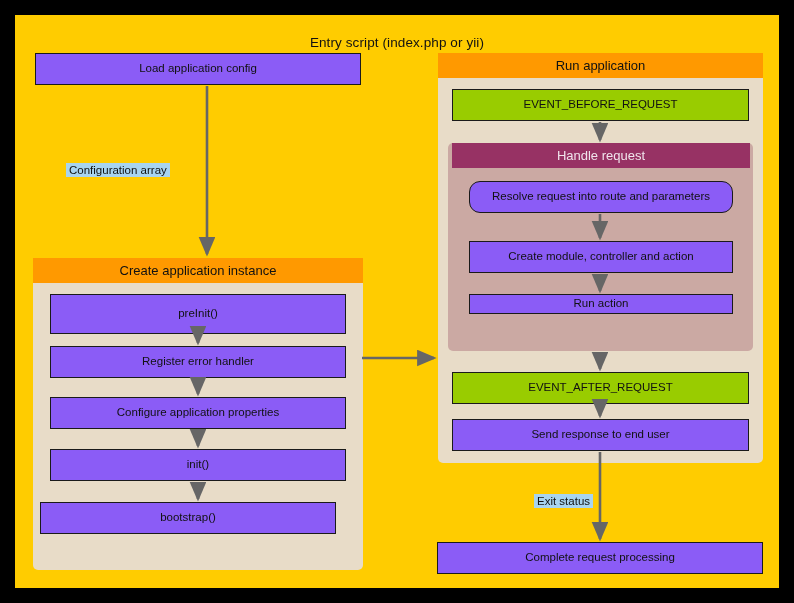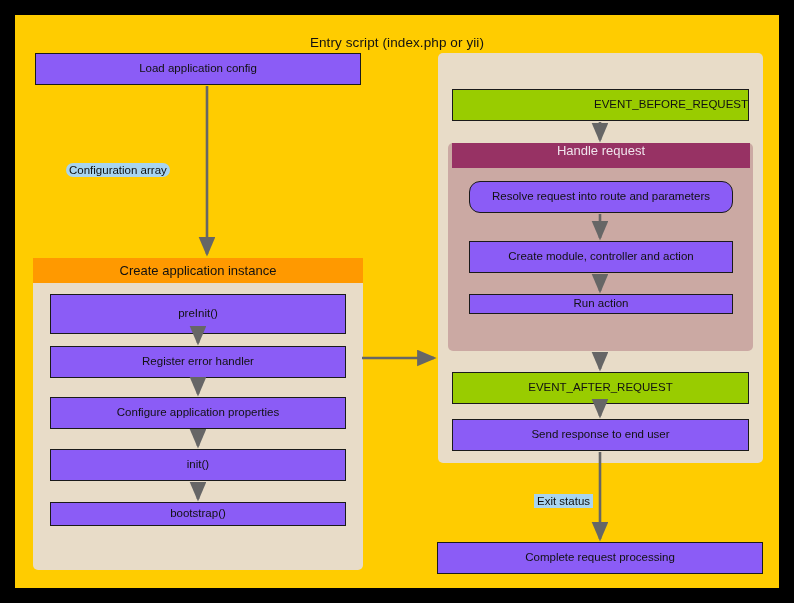--- a/index.html
+++ b/index.html
@@ -82,21 +82,21 @@
   .subgroup {
     position: absolute;
     background: #CBA9A3;
     border-radius: 5px;
     box-sizing: border-box;
   }
   .subgroup-header {
     position: absolute;
     background: #973264;
     display: flex;
-    align-items: flex-start;
+    align-items: center;
     justify-content: center;
     font-size: 13px;
     color: #F0E4EC;
     box-sizing: border-box;
   }
 
   
   .edge-label {
     position: absolute;
     background: #A8D4F0;
@@ -122,46 +122,49 @@
 <div id="canvas">
 
   <div class="entry-panel">
     <div class="entry-title">Entry script (index.php or yii)</div>
   </div>
 
   <div class="box" style="left:35px; top:53px; width:326px; height:32px;">
     <span>Load application config</span>
   </div>
 
-  <div class="edge-label" style="left:66px; top:163px;border-radius:7px;">Configuration array</div>
+  <div class="edge-label" style="left:66px; top:163px;">Configuration array</div>
 
   <div class="group" style="left:33px; top:258px; width:330px; height:312px;"></div>
   <div class="group-header" style="left:33px; top:258px; width:330px; height:25px;">
     <span>Create application instance</span>
   </div>
 
   <div class="box" style="left:50px; top:294px; width:296px; height:40px;">
     <span>preInit()</span>
   </div>
   <div class="box" style="left:50px; top:346px; width:296px; height:32px;">
     <span>Register error handler</span>
   </div>
   <div class="box" style="left:50px; top:397px; width:296px; height:32px;">
     <span>Configure application properties</span>
   </div>
   <div class="box" style="left:50px; top:449px; width:296px; height:32px;">
     <span>init()</span>
   </div>
-  <div class="box" style="left:50px; top:502px; width:296px; height:24px;">
+  <div class="box" style="left:40px; top:502px; width:296px; height:32px;">
     <span>bootstrap()</span>
   </div>
 
   <div class="group" style="left:438px; top:53px; width:325px; height:410px;"></div>
-
-  <div class="box green" style="left:452px; top:89px; width:297px; height:32px;justify-content:flex-end;">
+  <div class="group-header" style="left:438px; top:53px; width:325px; height:25px;">
+    <span>Run application</span>
+  </div>
+
+  <div class="box green" style="left:452px; top:89px; width:297px; height:32px;">
     <span>EVENT_BEFORE_REQUEST</span>
   </div>
 
   <div class="subgroup" style="left:448px; top:143px; width:305px; height:208px;"></div>
   <div class="subgroup-header" style="left:452px; top:143px; width:298px; height:25px;">
     <span>Handle request</span>
   </div>
 
   <div class="box" style="left:469px; top:181px; width:264px; height:32px;border-radius:11px;">
     <span>Resolve request into route and parameters</span>

